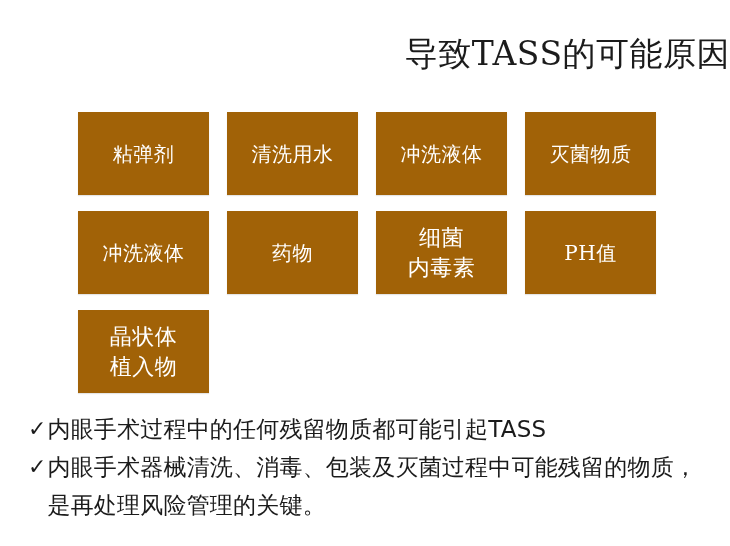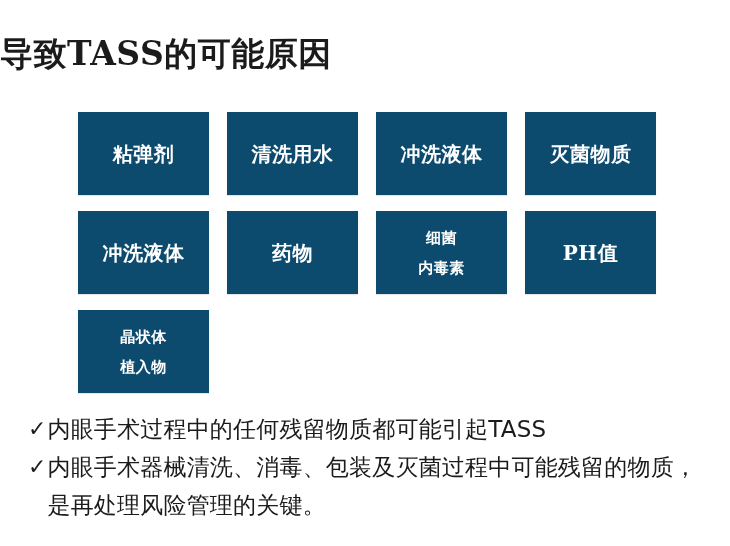--- a/index.html
+++ b/index.html
@@ -21,24 +21,24 @@
     height: 546px;
     background: #ffffff;
   }
 
   
   #slide-title {
     position: absolute;
     left: 0;
     top: 32px;
     width: 730px;
-    text-align: left;
+    text-align: right;
     font-family: "DejaVu Serif", "Liberation Serif", serif;
     font-size: 33px;
-    font-weight: bold;
+    font-weight: normal;
     color: #1b1b1b;
     letter-spacing: 0.5px;
     line-height: 44px;
     white-space: nowrap;
   }
 
   
   #cause-grid {
     position: absolute;
     left: 78px;
@@ -46,39 +46,39 @@
     width: 578px;
     height: 281px;
     display: grid;
     grid-template-columns: repeat(4, 131px);
     grid-template-rows: repeat(3, 83px);
     column-gap: 18px;
     row-gap: 16px;
   }
 
   .cause-box {
-    background: #0c4a6e;
+    background: #a16207;
     color: #ffffff;
     display: flex;
     align-items: center;
     justify-content: center;
     text-align: center;
     font-family: "DejaVu Serif", "Liberation Serif", serif;
-    font-weight: bold;
+    font-weight: normal;
     font-size: 20px;
     line-height: 28px;
     box-shadow: 0 1px 1px rgba(0,0,0,0.10);
     white-space: pre-line;
     padding: 0 4px;
     box-sizing: border-box;
     letter-spacing: 0.5px;
   }
 
   .cause-box.two-line {
-    font-size: 15px;
+    font-size: 22px;
     line-height: 30px;
   }
 
   
   #bullet-list {
     position: absolute;
     left: 28px;
     top: 410px;
     width: 690px;
     font-family: "DejaVu Sans", "Liberation Sans", sans-serif;

